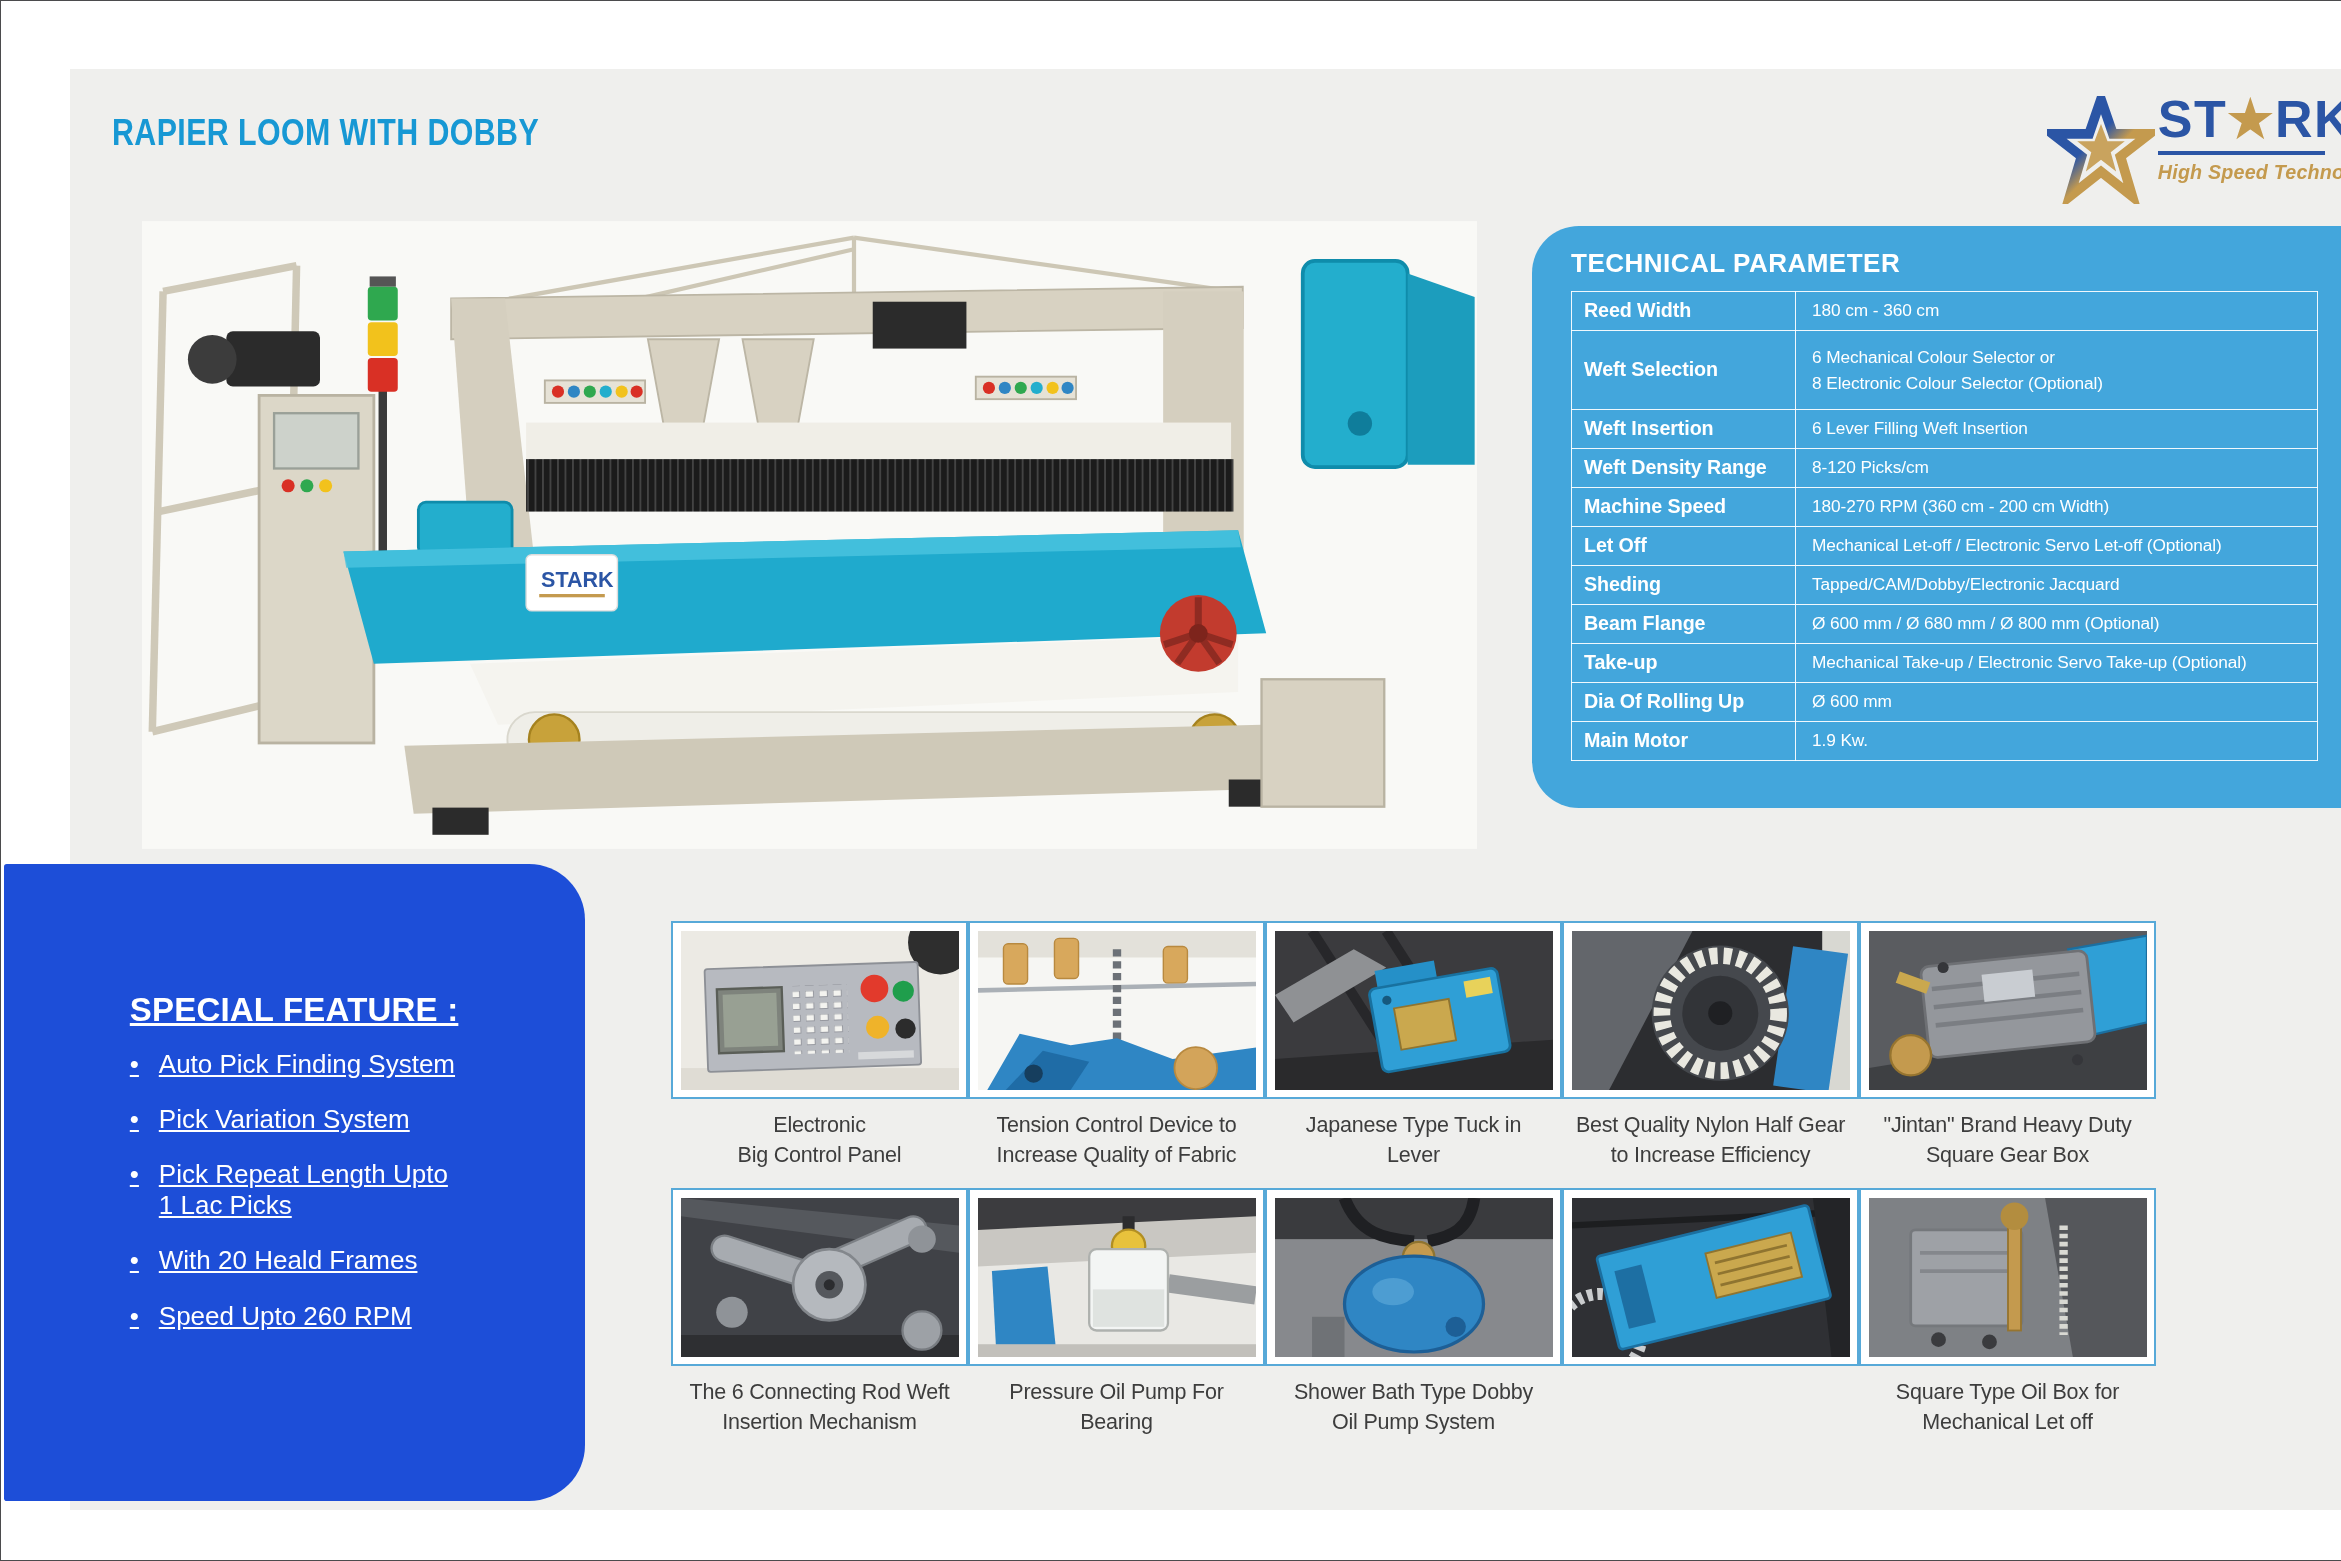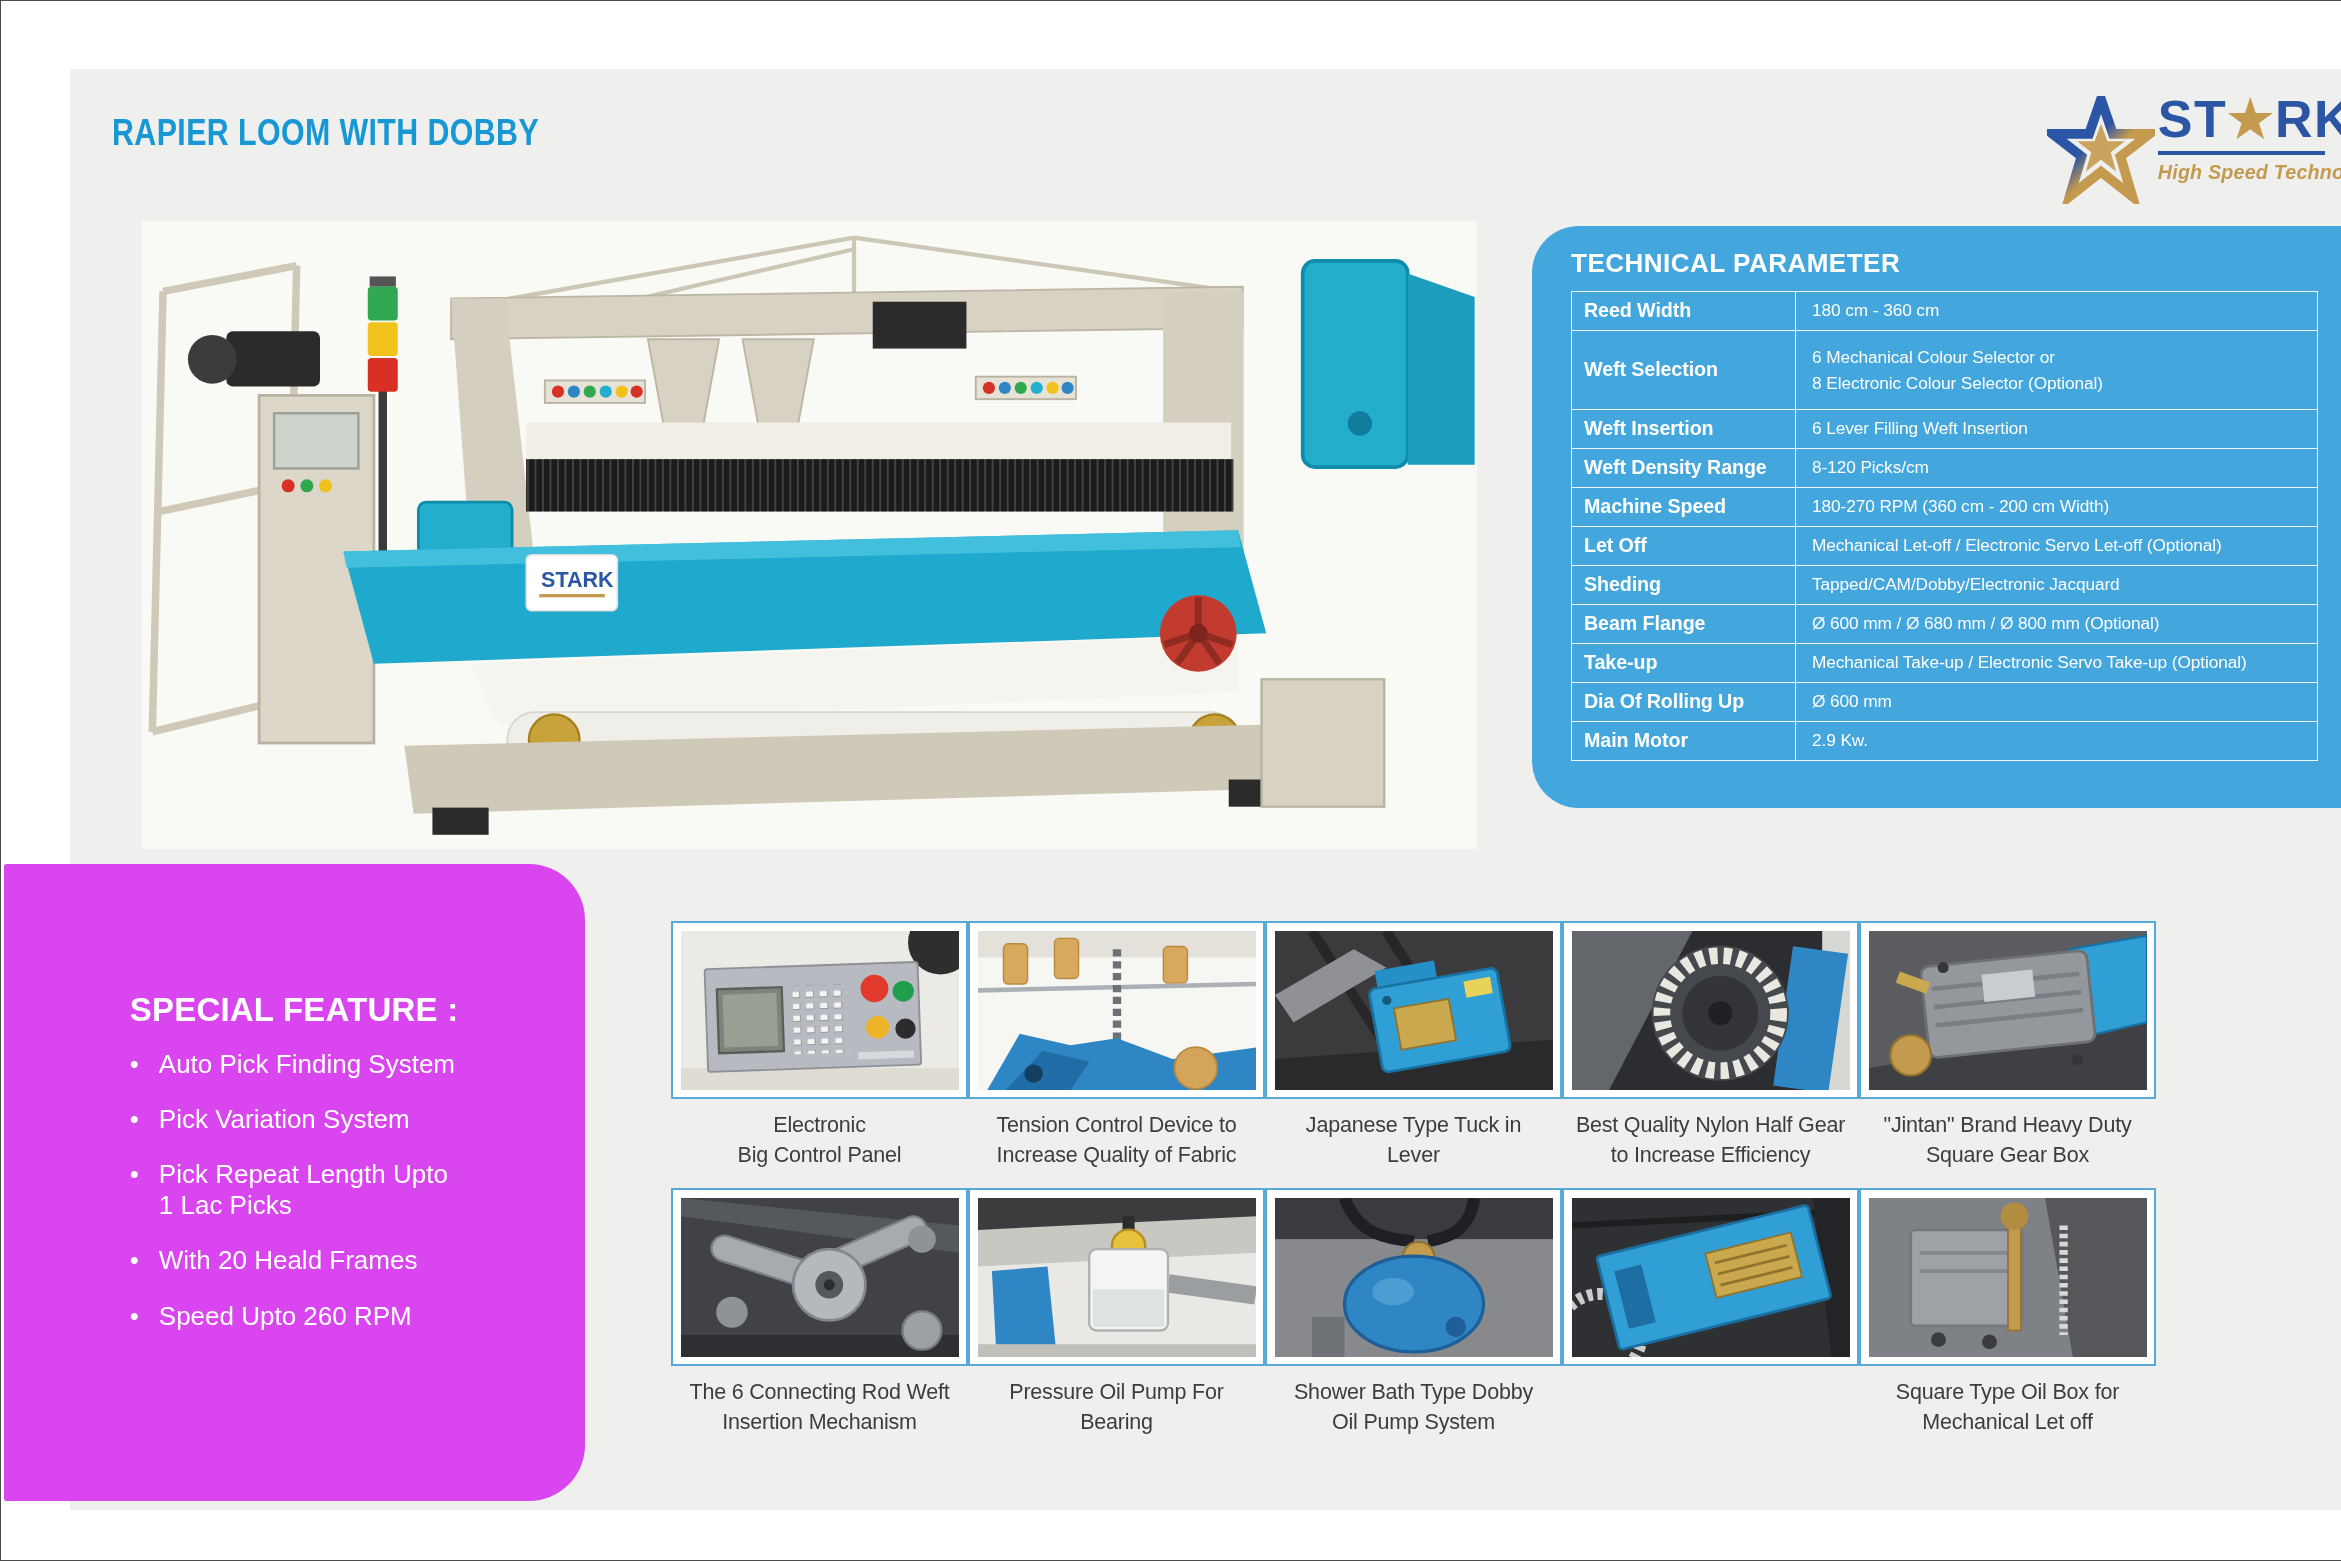--- a/index.html
+++ b/index.html
@@ -35,21 +35,21 @@
   .tech-heading{font-size:26px;font-weight:bold;letter-spacing:0.5px;}
   table.tech{border-collapse:collapse;margin-top:12px;table-layout:fixed;width:747px;}
   table.tech td{border:1.4px solid rgba(255,255,255,0.92);vertical-align:middle;overflow:hidden;}
   td.lbl{width:210px;font-weight:bold;font-size:19.7px;padding-left:12px;white-space:nowrap;letter-spacing:-0.1px;}
   td.val{font-size:17.3px;font-weight:normal;padding-left:16px;white-space:nowrap;letter-spacing:-0.1px;}
   tr.r1{height:39px;} tr.r2{height:79px;}
   .val2line div{line-height:26px;}
 
   
   .special-panel{position:absolute;left:2.8px;top:863px;width:581px;height:637px;
-                 background:#d946ef;border-radius:2.8px 56px 56px 2.8px;color:#ffffff;box-sizing:border-box;}
+                 background:#1d4ed8;border-radius:2.8px 56px 56px 2.8px;color:#ffffff;box-sizing:border-box;text-decoration:underline;}
   .special-inner{padding:127px 33px 0 126px;}
   .special-heading{font-size:33px;font-weight:bold;letter-spacing:0.2px;}
   ul.features{list-style:none;margin:19.7px 0 0 0;padding:0;font-size:26px;}
   ul.features li{display:flex;margin-bottom:24px;line-height:1.2;}
   ul.features .dot{width:29px;flex:none;font-size:26px;}
   ul.features .txt{white-space:nowrap;}
   ul.features .txt div{white-space:nowrap;}
 
   
   .gallery{position:absolute;left:670px;top:920px;display:grid;
@@ -236,21 +236,21 @@
           <tr class="r1">
               <td class="lbl">Take-up</td>
               <td class="val">Mechanical Take-up / Electronic Servo Take-up (Optional)</td>
             </tr>
           <tr class="r1">
               <td class="lbl">Dia Of Rolling Up</td>
               <td class="val">Ø 600 mm</td>
             </tr>
           <tr class="r1">
               <td class="lbl">Main Motor</td>
-              <td class="val">2.9 Kw.</td>
+              <td class="val">1.9 Kw.</td>
             </tr>
         </tbody>
       </table>
     </div>
   </div>
 
   <div class="special-panel">
     <div class="special-inner">
       <div class="special-heading">SPECIAL FEATURE :</div>
       <ul class="features">

